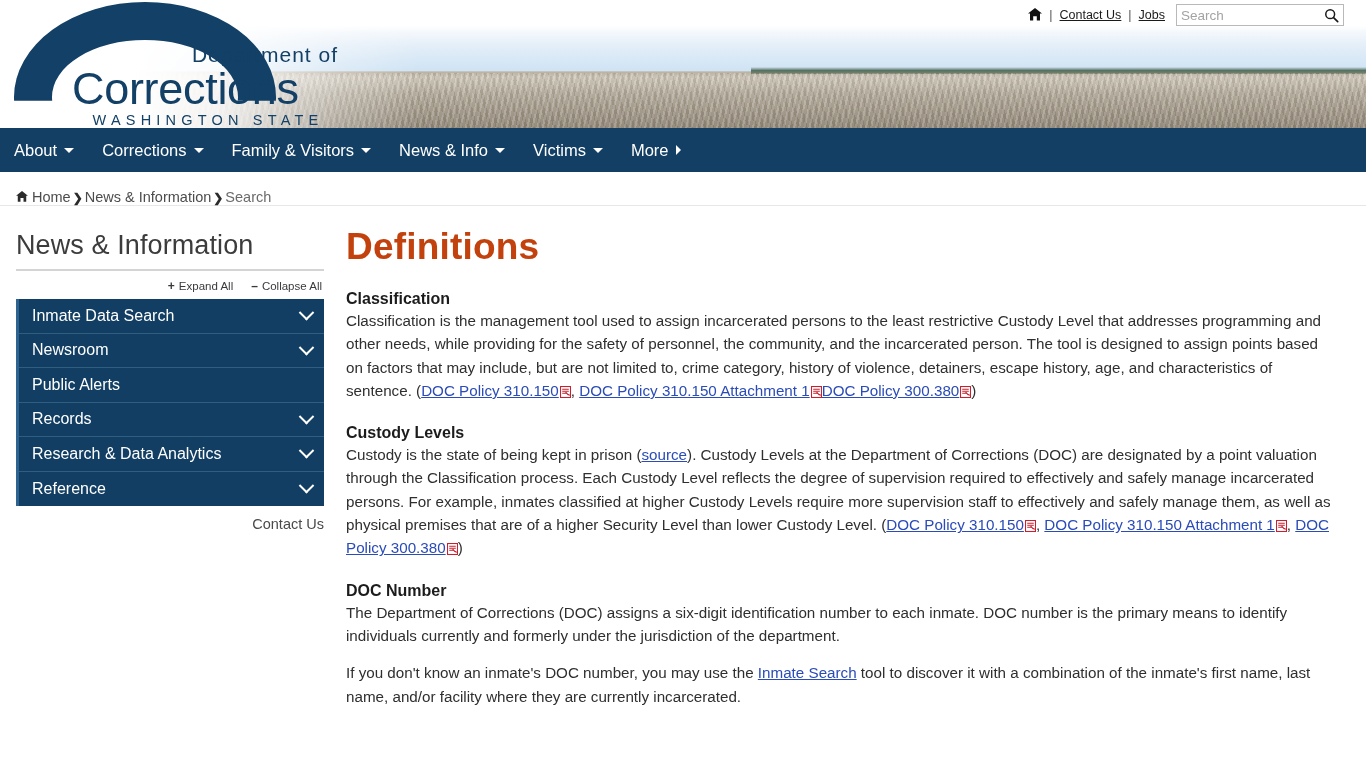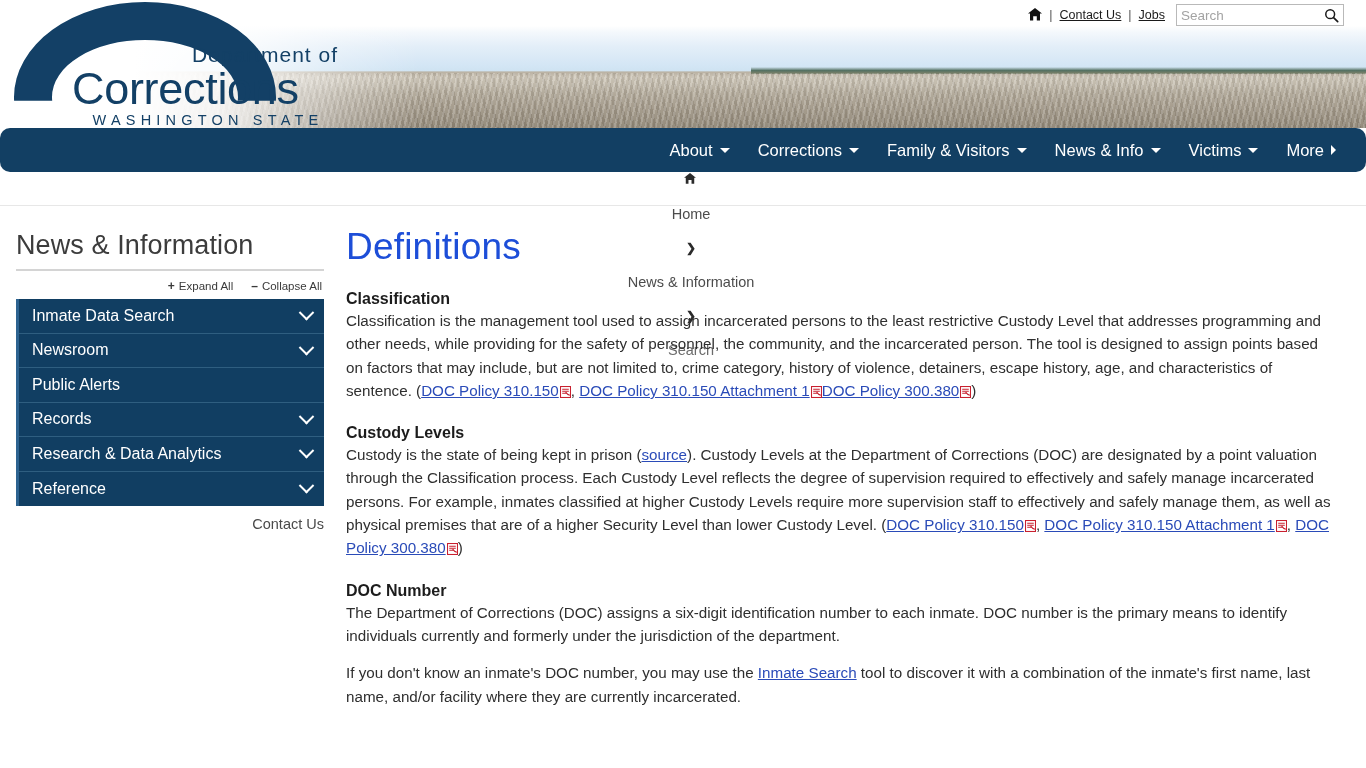--- a/index.html
+++ b/index.html
@@ -155,25 +155,23 @@
     font-weight: 400;
   }
 
   
   .main-nav {
     width: 1366px;
     height: 44px;
     background: #123f63;
     display: flex;
     align-items: center;
-    justify-content: flex-end;
     padding-right: 16px;
     position: relative;
     z-index: 5;
-    border-radius: 10px;
   }
   .nav-item {
     color: #ffffff;
     font-size: 16.5px;
     padding: 0 14px;
     cursor: pointer;
     display: flex;
     align-items: center;
     gap: 7px;
     white-space: nowrap;
@@ -190,27 +188,26 @@
     border-top: 5px solid transparent;
     border-bottom: 5px solid transparent;
     border-left: 5px solid #ffffff;
     display: inline-block;
   }
 
   
   .breadcrumb {
     height: 34px;
     display: flex;
-    align-items: center;
-    gap: 19px;
+    align-items: flex-end;
+    gap: 2px;
     padding-left: 16px;
     font-size: 14.5px;
     color: #555;
     border-bottom: 1px solid #e7e7e7;
-    flex-direction: column;
   }
   .breadcrumb .crumb { color: #4c4c4c; cursor: pointer; }
   .breadcrumb .crumb.last { color: #6b6b6b; cursor: default; }
   .bc-sep { color: #2b2b2b; font-size: 12px; font-weight: bold; }
   .bc-home-icon { font-size: 13px; color: #2b2b2b; margin-right: 2px; }
 
   
   .page {
     display: flex;
     width: 1366px;
@@ -278,22 +275,22 @@
   }
 
   
   .content {
     flex: 1 1 auto;
     padding: 0 18px 0 6px;
     max-width: 1010px;
   }
   .page-title {
     font-size: 37px;
-    font-weight: 400;
-    color: #1d4ed8;
+    font-weight: 700;
+    color: #c2410c;
     margin: 8px 0 22px 0;
     letter-spacing: 0.2px;
   }
   .def-term {
     font-size: 16px;
     font-weight: bold;
     color: #1c1c1c;
     margin: 0 0 1px 0;
   }
   .def-body {

